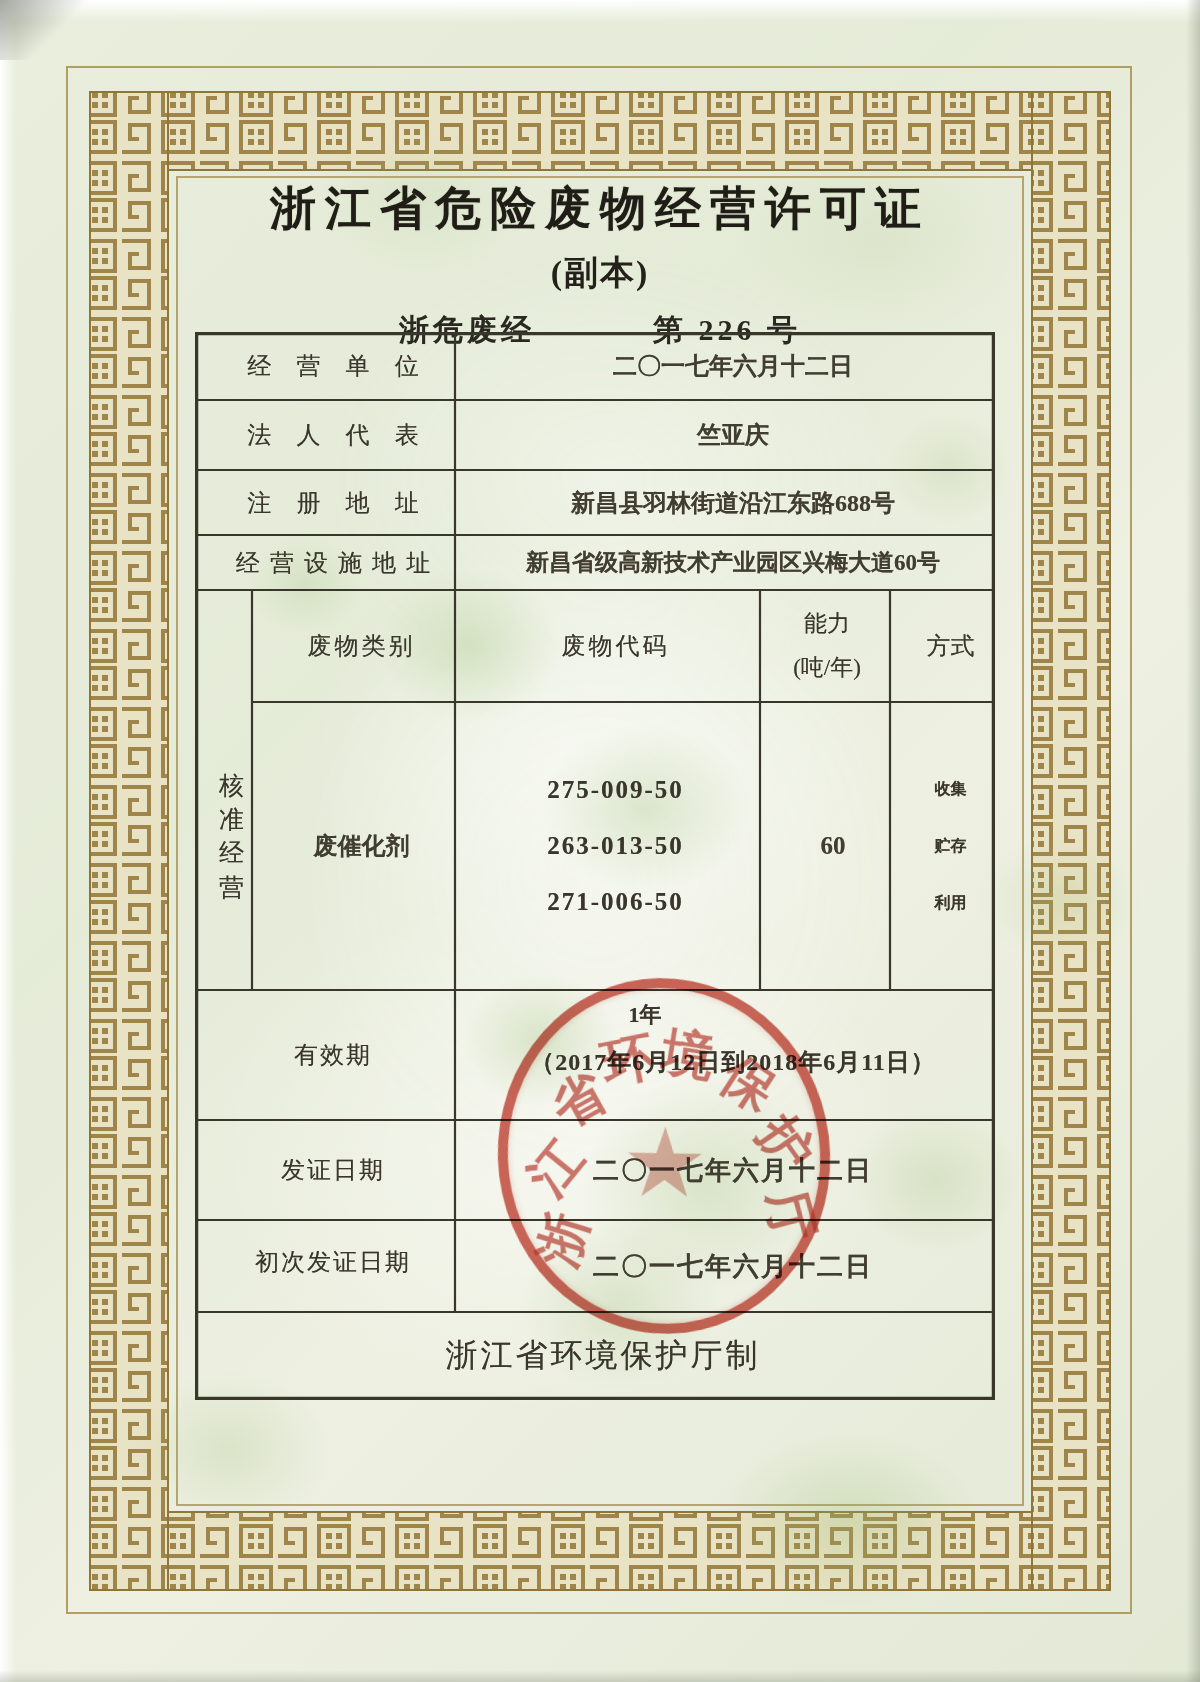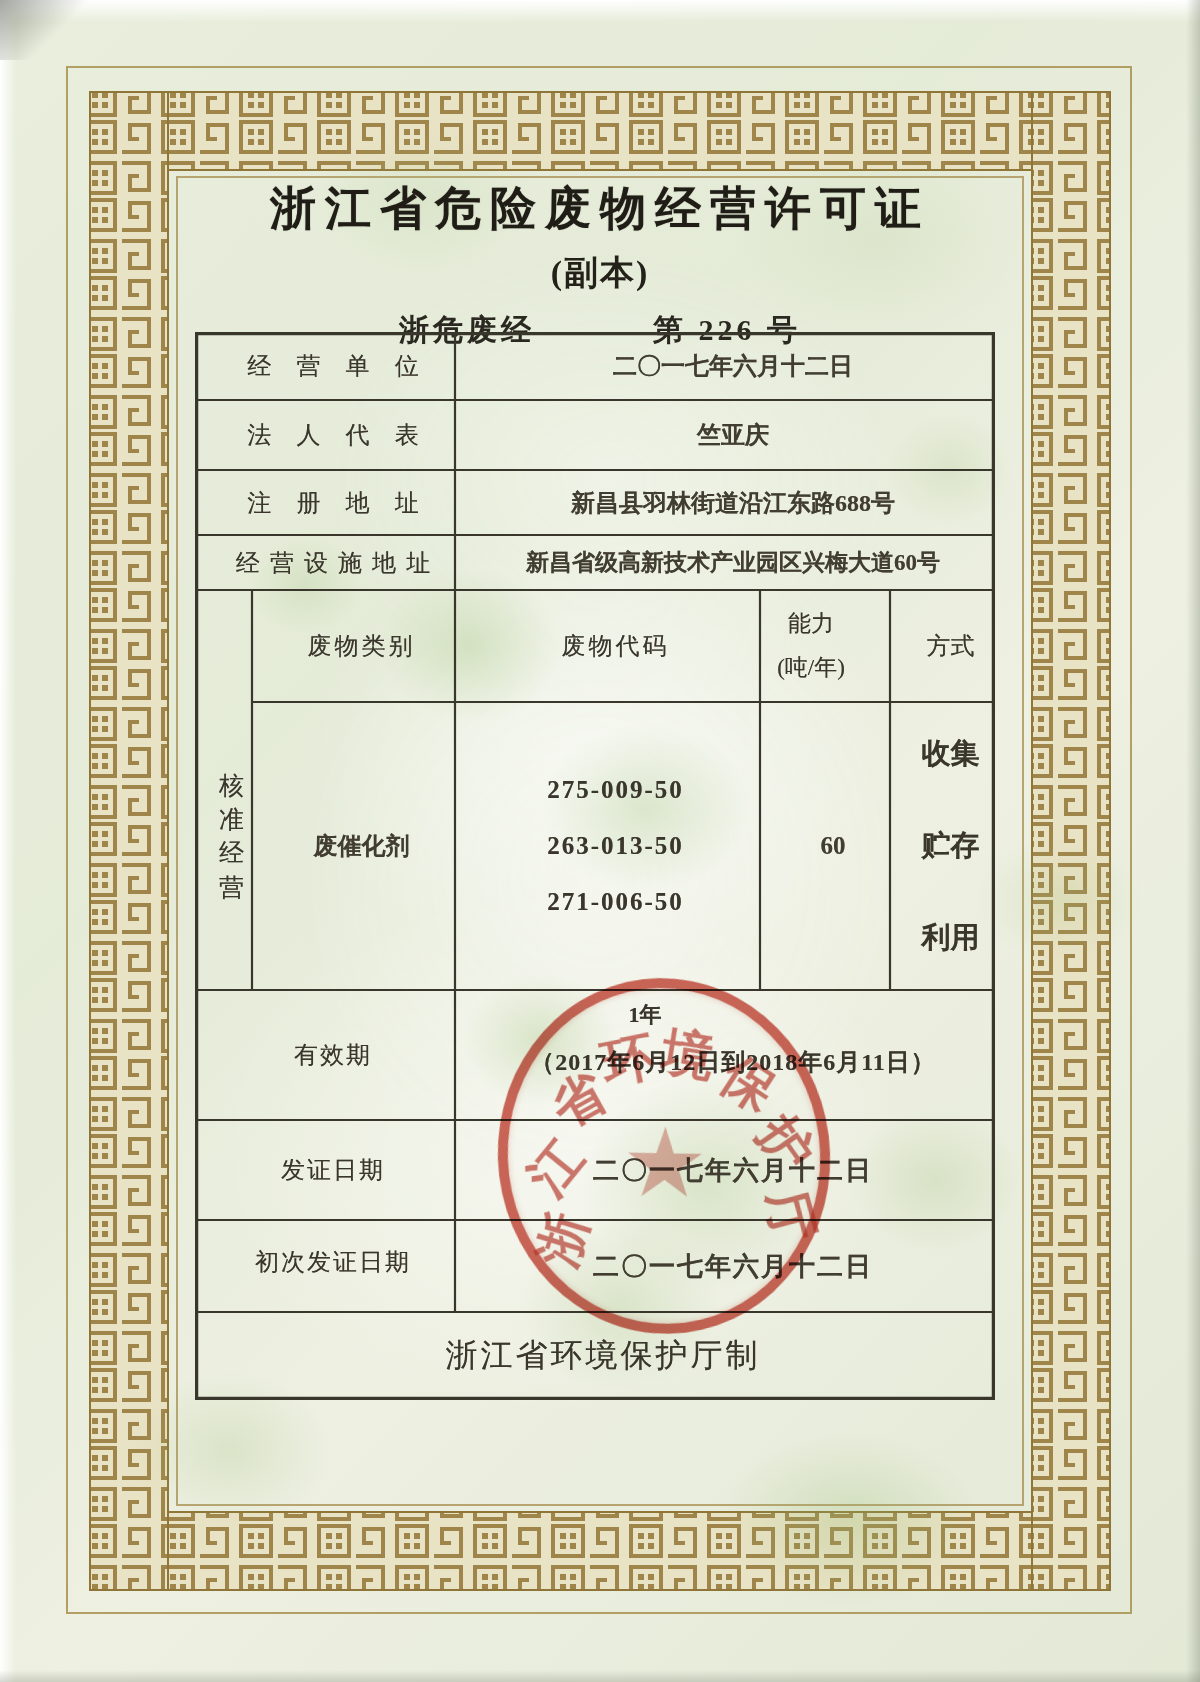--- a/index.html
+++ b/index.html
@@ -67,21 +67,21 @@
   .cert-table{position:absolute;left:195px;top:332px;width:800px;height:1068px;color:#36332a;}
   .cell{position:absolute;display:flex;align-items:center;justify-content:center;
     text-align:center;color:#3a362c;text-shadow:0 0 .6px rgba(58,54,44,.55);margin-left:8px;}
   .lbl{font-size:24px;}
   .val{font-size:24px;font-weight:bold;color:#413d31;}
   .sp-wide{letter-spacing:1.05em;text-indent:1.05em;}
   .sp-mid{letter-spacing:.42em;text-indent:.42em;}
   .vertical-label{writing-mode:vertical-rl;letter-spacing:34px;font-size:25px;padding-top:30px;}
   .codes{display:flex;flex-direction:column;gap:28px;font-size:25px;font-weight:bold;
     letter-spacing:2px;font-family:"Liberation Serif",serif;}
-  .methods{display:flex;flex-direction:column;gap:52px;font-size:29px;font-weight:bold;}
+  .methods{display:flex;flex-direction:column;gap:36px;font-size:16px;font-weight:bold;}
   .cap-head{line-height:1.9;font-size:23px;}
   .validity-cell{flex-direction:column;justify-content:flex-start;padding-top:10px;}
   .duration{font-size:22px;font-weight:bold;transform:translateX(-88px);}
   .valid-range{font-size:24px;font-weight:bold;margin-top:16px;letter-spacing:1px;}
   .date-val{font-size:26px;letter-spacing:2px;}
   .issuer-note{font-size:32px;letter-spacing:3px;}
 
   .seal{position:absolute;left:498px;top:978px;width:332px;height:356px;
     transform:rotate(-7deg);mix-blend-mode:multiply;filter:blur(.6px);}
   .seal-ring{position:absolute;inset:0;border:10px solid rgba(196,62,48,.78);
@@ -170,21 +170,21 @@
     <div class="cell lbl sp-wide" style="left:0;top:138px;width:260px;height:65px">注册地址</div>
     <div class="cell val" style="left:260px;top:138px;width:540px;height:65px">新昌县羽林街道沿江东路688号</div>
 
     <div class="cell lbl sp-mid" style="left:0;top:203px;width:260px;height:55px">经营设施地址</div>
     <div class="cell val" style="left:260px;top:203px;width:540px;height:55px;font-size:23px">新昌省级高新技术产业园区兴梅大道60号</div>
 
     <div class="cell vertical-label" style="left:0;top:258px;width:57px;height:400px">核准经营</div>
 
     <div class="cell lbl" style="left:57px;top:258px;width:203px;height:112px;letter-spacing:3px">废物类别</div>
     <div class="cell lbl" style="left:260px;top:258px;width:305px;height:112px;letter-spacing:3px">废物代码</div>
-    <div class="cell cap-head" style="left:535px;top:258px;width:146px;height:112px">
+    <div class="cell cap-head" style="left:551px;top:258px;width:146px;height:112px">
       <div>
         <div>能力</div>
         <div>(吨/年)</div>
       </div>
     </div>
     <div class="cell lbl" style="left:695px;top:258px;width:105px;height:112px">方式</div>
 
     <div class="cell val" style="left:57px;top:370px;width:203px;height:288px">废催化剂</div>
     <div class="cell" style="left:260px;top:370px;width:305px;height:288px">
       <div class="codes">

